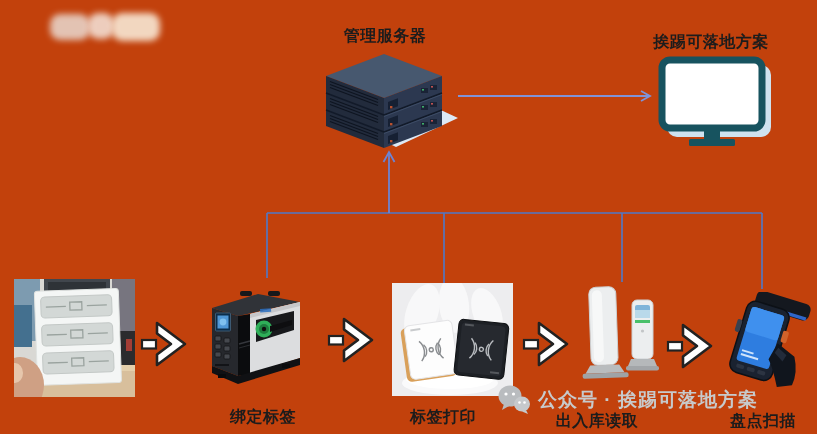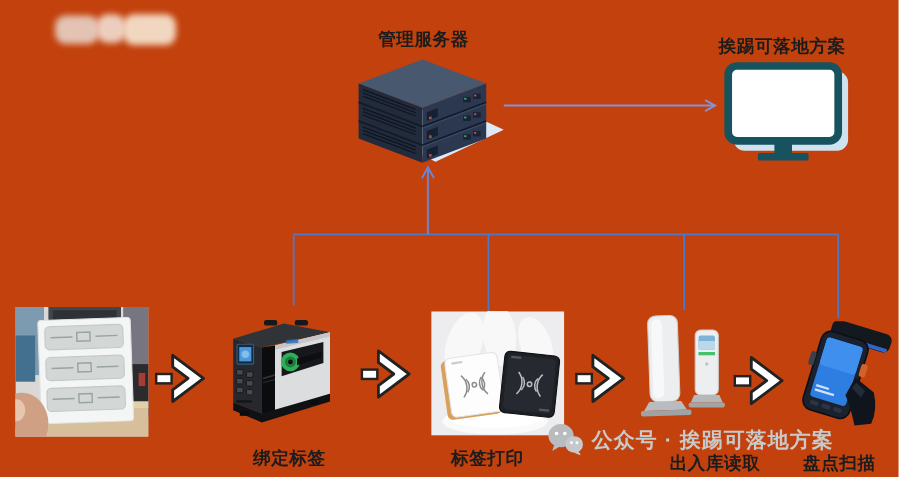--- a/index.html
+++ b/index.html
@@ -276,21 +276,21 @@
       <rect x="62" y="34" width="6" height="12" rx="2" fill="#d2622a"></rect>
       <rect x="62" y="54" width="6" height="9" rx="2" fill="#b44a22"></rect>
       <rect x="15" y="36" width="5" height="13" rx="2" fill="#39414f"></rect>
       <path d="M60 48 L80 56 Q88 70 86 84 L72 90 Q62 72 56 66 Z" fill="#10151d"></path>
       <path d="M62 52 L72 57 L70 64 L60 58 Z" fill="#222b3a"></path>
     </g>
   </svg>
 
   <div class="abs caption" style="left:203px;top:407px;width:120px;">绑定标签</div>
   <div class="abs caption" style="left:383px;top:407px;width:120px;">标签打印</div>
-  <div class="abs caption" style="left:590px;top:411px;width:120px;">出入库读取</div>
+  <div class="abs caption" style="left:537px;top:411px;width:120px;">出入库读取</div>
   <div class="abs caption" style="left:703px;top:411px;width:120px;">盘点扫描</div>
 
   <div class="abs watermark" style="left:498px;top:385px;">
     <svg width="32" height="29" viewBox="0 0 32 29">
       <ellipse cx="12" cy="11" rx="11.5" ry="10.5" fill="#b9bcbf"></ellipse>
       <polygon points="6,19 4,25 11,21" fill="#b9bcbf"></polygon>
       <circle cx="8" cy="9" r="1.6" fill="#ffffff"></circle>
         <circle cx="15.5" cy="9" r="1.6" fill="#ffffff"></circle>
       <ellipse cx="24" cy="19" rx="8" ry="7.5" fill="#c6c9cc"></ellipse>
       <polygon points="28,25 30,29 24,26.5" fill="#c6c9cc"></polygon>

